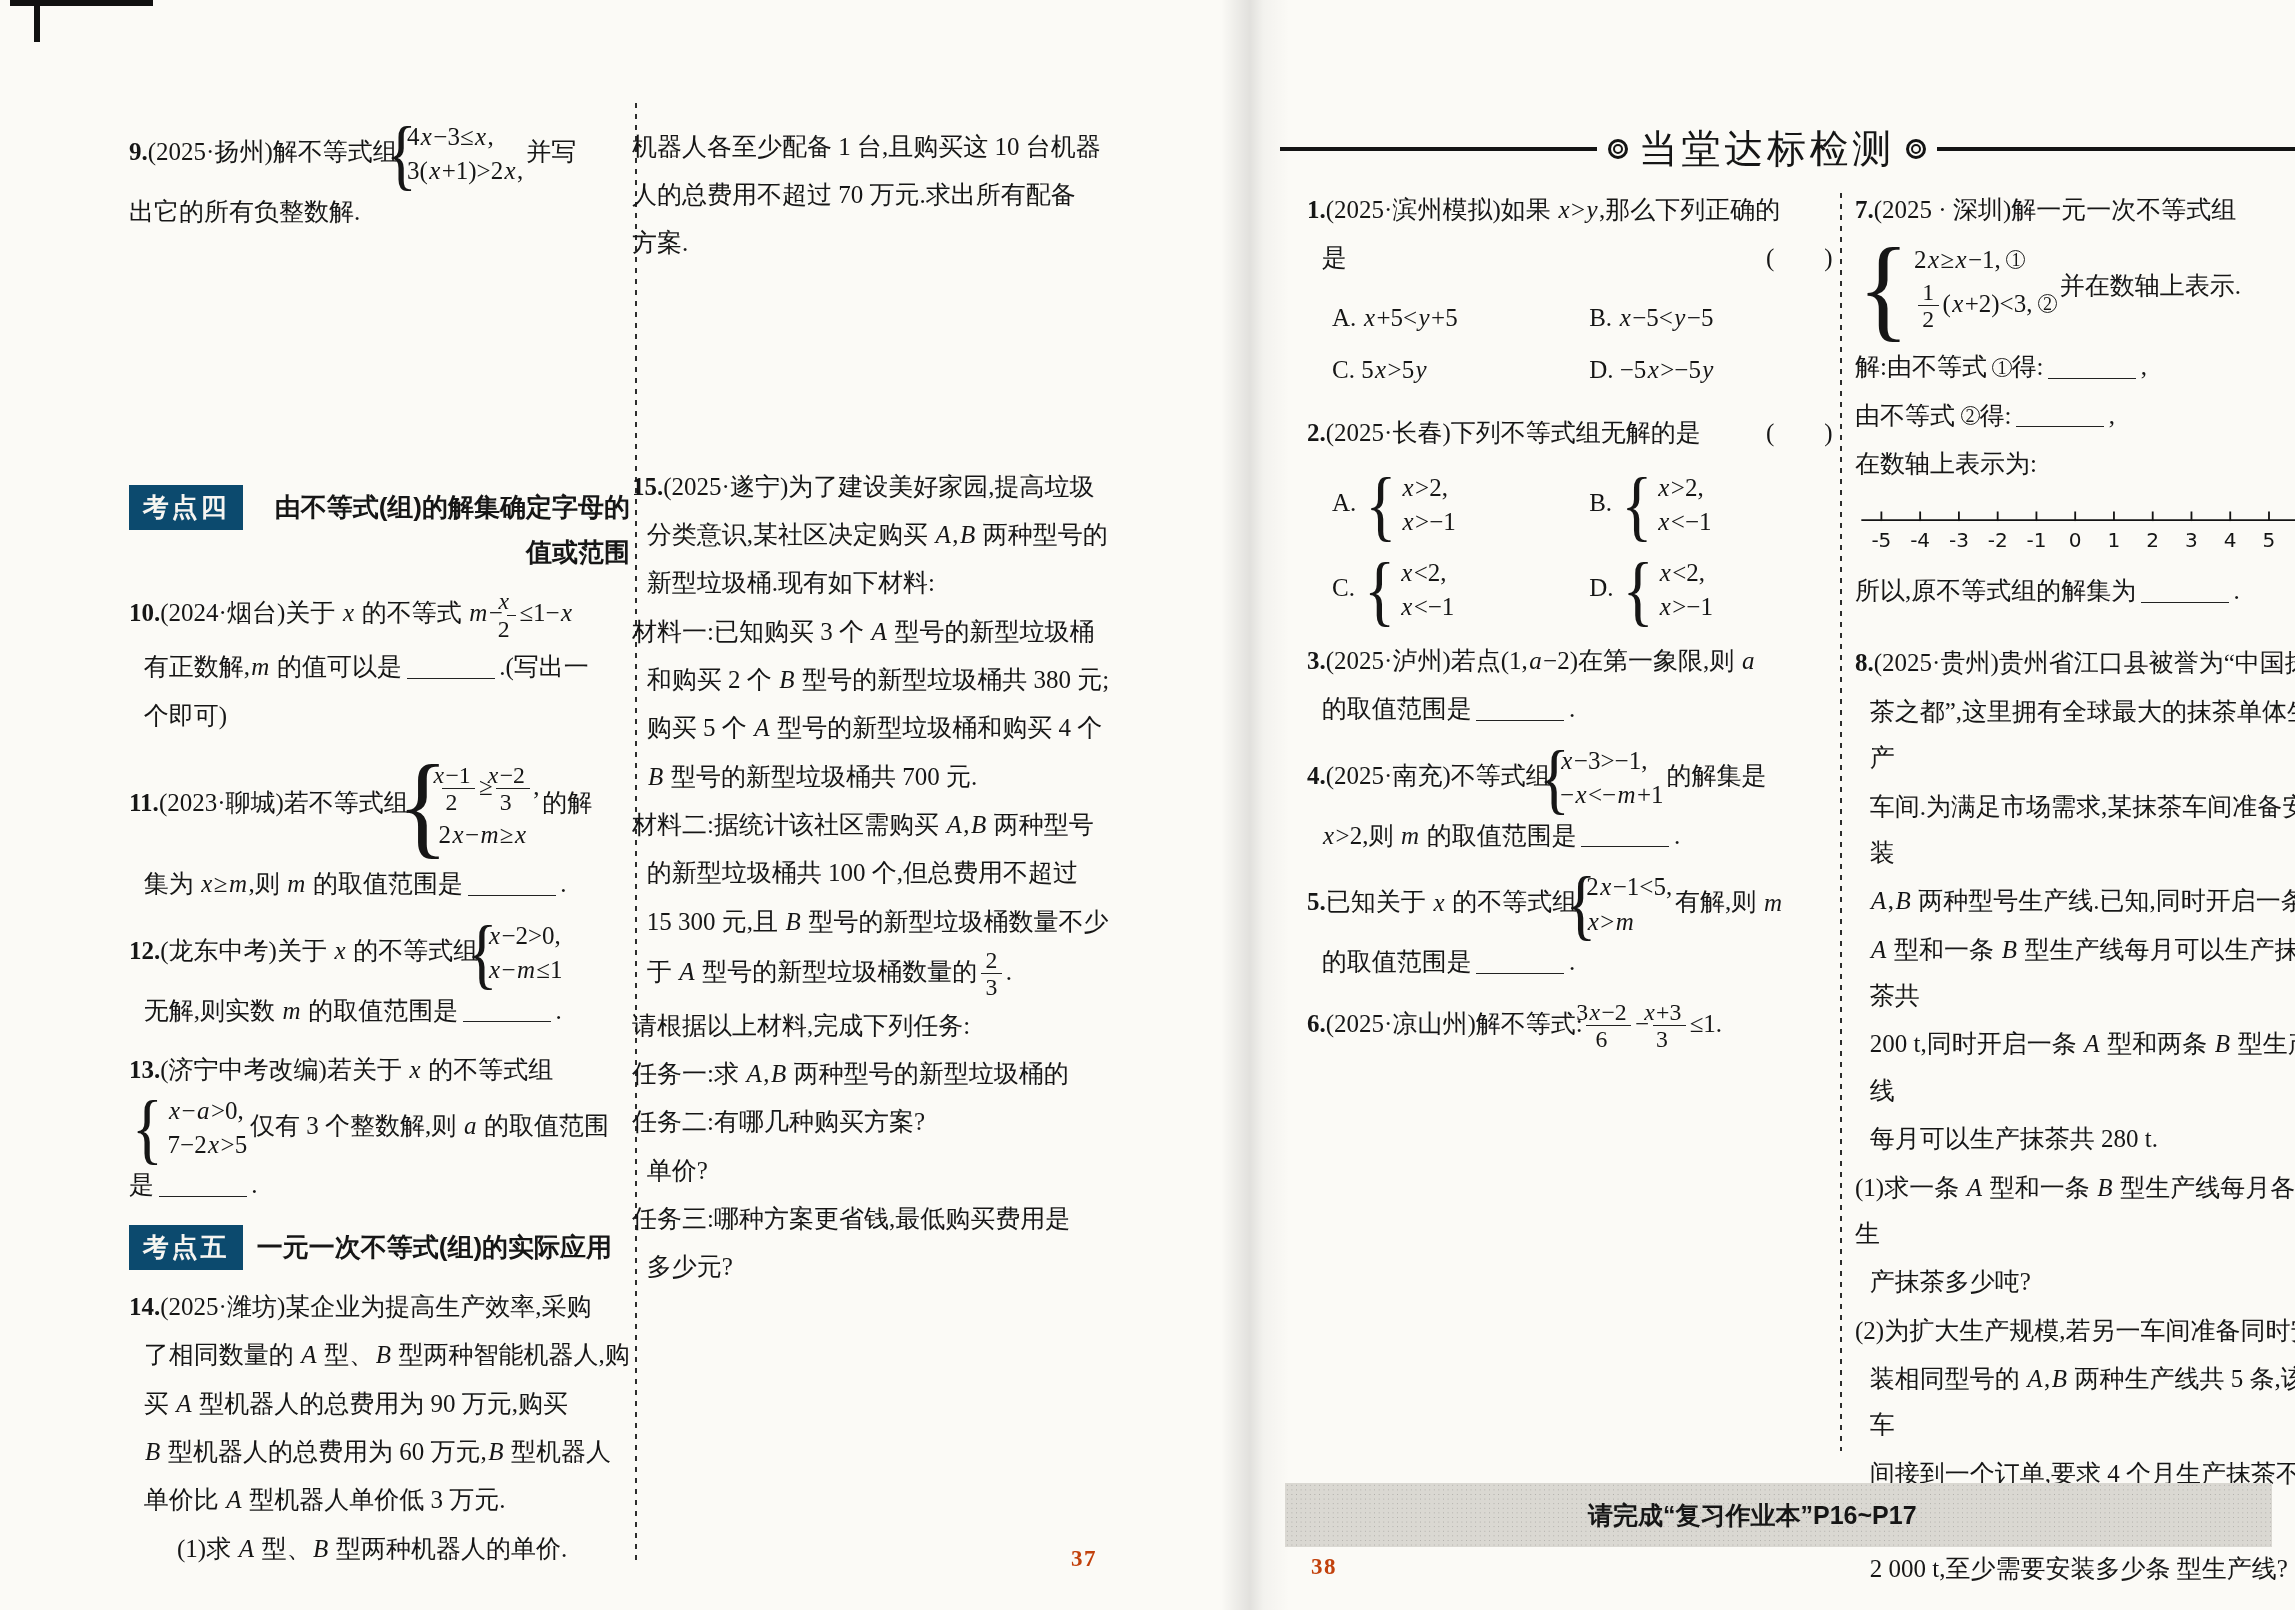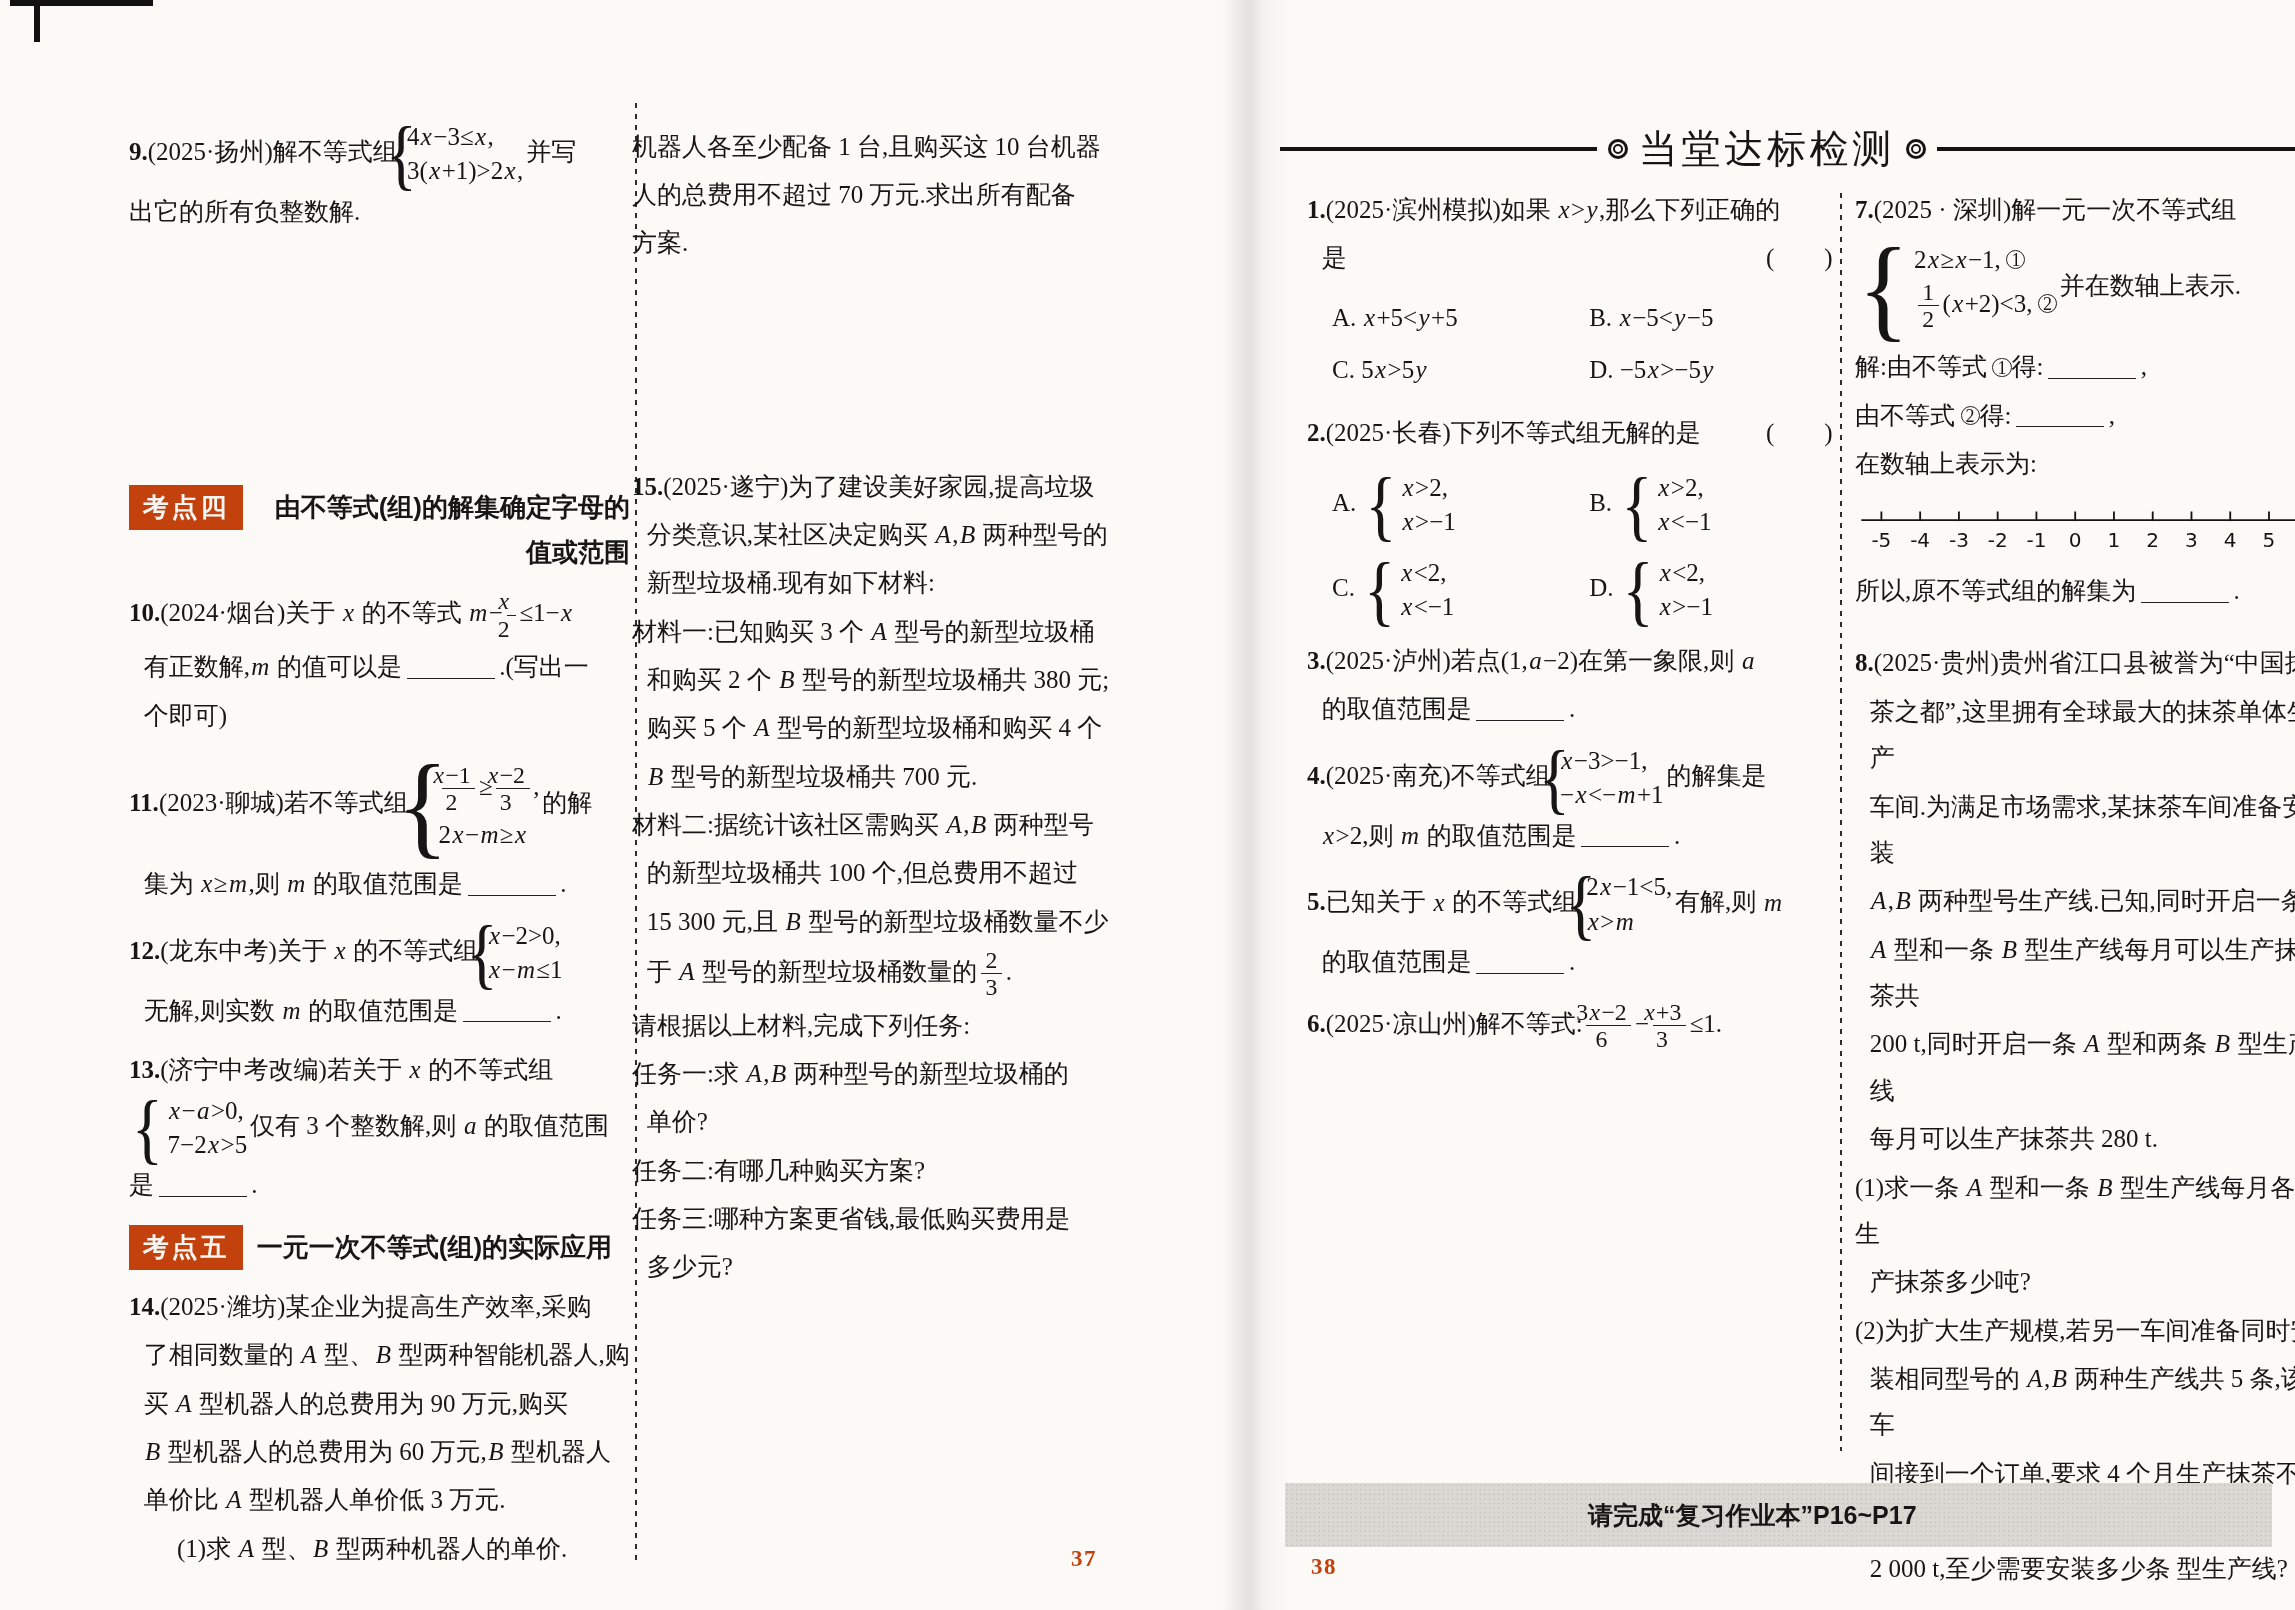--- a/index.html
+++ b/index.html
@@ -31,21 +31,21 @@
   .sys .rows{display:inline-flex;flex-direction:column;row-gap:3.7px;}
   .sys .row{line-height:1.22;text-align:left;}
   .circ{display:inline-flex;align-items:center;justify-content:center;width:0.95em;height:0.95em;
         border:1.8px solid #222;border-radius:50%;font-size:0.72em;line-height:1;margin-left:5.5px;vertical-align:1.8px;}
   .pr{float:right;margin-right:6.4px;}
   .options{display:grid;grid-template-columns:1fr 1fr;padding-left:25px;column-gap:7.3px;
            row-gap:6.4px;margin:6.4px 0 15.6px 0;}
   .options.options-sys{row-gap:20px;margin-top:16.5px;}
   .options .line{padding:0;text-indent:0;margin:0;}
   .kd-head{display:flex;align-items:flex-start;gap:13.8px;margin:0 0 13.8px 0;}
-  .kd{background:#c2410c;color:#f6f5f1;padding:4.6px 13.8px 5.5px 13.8px;font-size:26px;letter-spacing:2.8px;
+  .kd{background:#0c4a6e;color:#f6f5f1;padding:4.6px 13.8px 5.5px 13.8px;font-size:26px;letter-spacing:2.8px;
       white-space:nowrap;font-weight:bold;font-family:"Liberation Sans","DejaVu Sans",sans-serif;text-align:center;}
   .kd-title{font-size:26px;line-height:1.72;font-weight:bold;
             font-family:"Liberation Sans","DejaVu Sans",sans-serif;text-align:right;}
   .gap-kd4{margin-top:250px;}
   .gap-kd5{margin-top:16.5px;}
   .gap-q15{margin-top:197px;}
   .gap-q8{margin-top:26px;}
   .rp-header{position:absolute;left:1280px;top:122px;width:1052px;display:flex;align-items:center;gap:11px;}
   .hline{flex:1;height:3.2px;background:#141414;}
   .hline.right{flex:0 0 395px;}
@@ -176,22 +176,22 @@
         <div class="line ct"><i>B</i> 型号的新型垃圾桶共 700 元.</div>
         <div class="line fl">材料二:据统计该社区需购买 <i>A</i>,<i>B</i> 两种型号</div>
         <div class="line ct">的新型垃圾桶共 100 个,但总费用不超过</div>
         <div class="line ct">15 300 元,且 <i>B</i> 型号的新型垃圾桶数量不少</div>
         <div class="line ct">于 <i>A</i> 型号的新型垃圾桶数量的<span class="fr">
             <span class="nu">2</span>
             <span class="de">3</span>
           </span>.</div>
         <div class="line fl">请根据以上材料,完成下列任务:</div>
         <div class="line fl">任务一:求 <i>A</i>,<i>B</i> 两种型号的新型垃圾桶的</div>
+        <div class="line fl">任务二:有哪几种购买方案?</div>
         <div class="line ct">单价?</div>
-        <div class="line fl">任务二:有哪几种购买方案?</div>
         <div class="line fl">任务三:哪种方案更省钱,最低购买费用是</div>
         <div class="line ct">多少元?</div>
       </div>
   </div>
 
   <div class="rp-header">
     <div class="hline"></div>
     <span class="ring"></span>
     <span class="rp-title">当堂达标检测</span>
     <span class="ring"></span>

